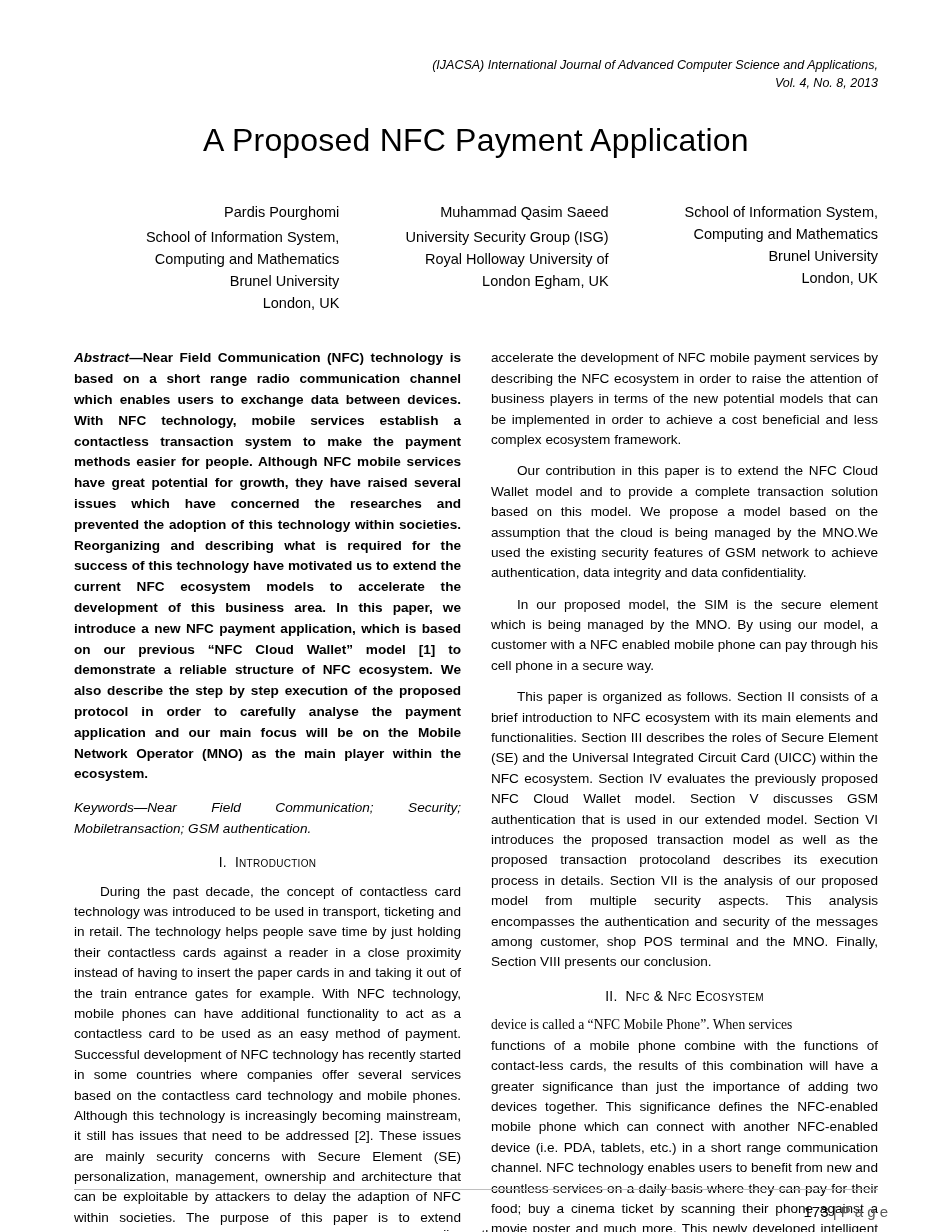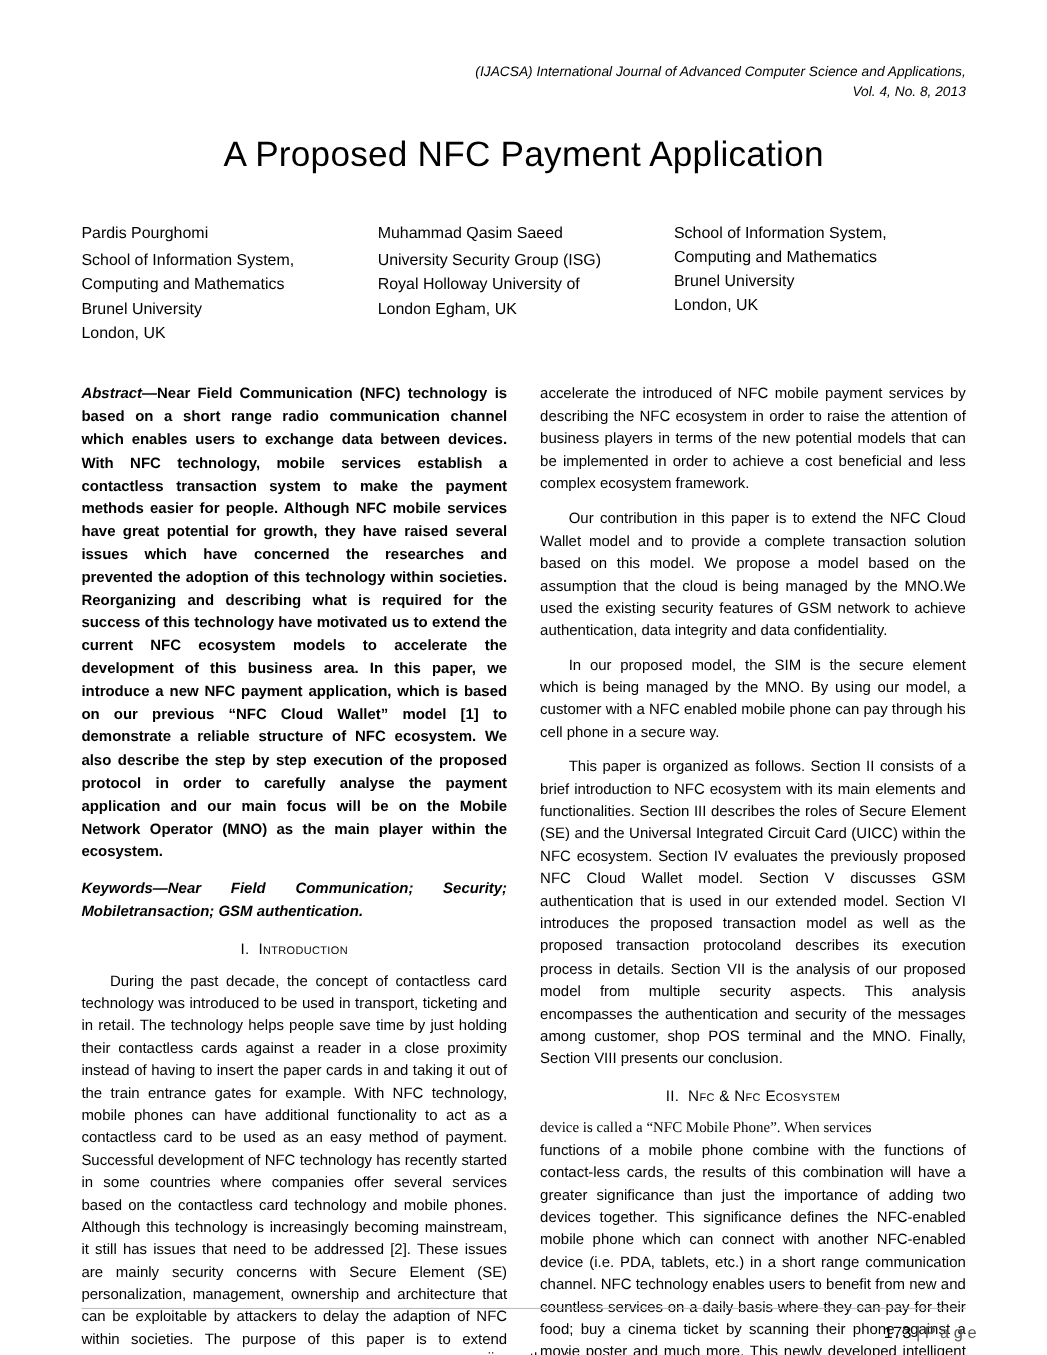--- a/index.html
+++ b/index.html
@@ -40,21 +40,21 @@
     font-weight: normal;
     margin-top: 30px;
     letter-spacing: 0.2px;
   }
 
   
   .authors {
     display: flex;
     justify-content: space-between;
     margin-top: 42px;
-    text-align: left;
+    text-align: right;
   }
   .author {
     width: 33%;
     font-size: 14.5px;
     line-height: 1.52;
   }
   .author .name {
     margin-bottom: 3px;
   }
   .author .aff div { white-space: nowrap; }
@@ -76,21 +76,21 @@
 
   .abstract {
     font-weight: bold;
     text-align: justify;
     line-height: 1.53;
   }
   .abstract .lead {
     font-style: italic;
   }
   .keywords {
-    font-weight: bold;
+    font-weight: normal;
     font-style: italic;
     text-align: justify;
     margin-top: 13px;
     line-height: 1.5;
   }
   .keywords .kw-body { font-style: italic; }
 
   .sec-head {
     text-align: center;
     margin: 14px 0 8px 0;
@@ -184,21 +184,21 @@
       <div class="sec-head">
         <span class="num">I.</span><span>Introduction</span>
       </div>
 
       <p class="indent">During the past decade, the concept of contactless card technology was introduced to be used in transport, ticketing and in retail. The technology helps people save time by just holding their contactless cards against a reader in a close proximity instead of having to insert the paper cards in and taking it out of the train entrance gates for example. With NFC technology, mobile phones can have additional functionality to act as a contactless card to be used as an easy method of payment. Successful development of NFC technology has recently started in some countries where companies offer several services based on the contactless card technology and mobile phones. Although this technology is increasingly becoming mainstream, it still has issues that need to be addressed [2]. These issues are mainly security concerns with Secure Element (SE) personalization, management, ownership and architecture that can be exploitable by attackers to delay the adaption of NFC within societies. The purpose of this paper is to extend Pourghomi’s[1] - this model will be referred as “NFC Cloud Wallet” in this and our future papers - by proposing a complete transaction mechanism based on NFC and GSM networks.</p>
 
     </div>
 
     <div class="col">
 
-      <p>accelerate the introduced of NFC mobile payment services by describing the NFC ecosystem in order to raise the attention of business players in terms of the new potential models that can be implemented in order to achieve a cost beneficial and less complex ecosystem framework.</p>
+      <p>accelerate the development of NFC mobile payment services by describing the NFC ecosystem in order to raise the attention of business players in terms of the new potential models that can be implemented in order to achieve a cost beneficial and less complex ecosystem framework.</p>
       <p class="indent">Our contribution in this paper is to extend the NFC Cloud Wallet model and to provide a complete transaction solution based on this model. We propose a model based on the assumption that the cloud is being managed by the MNO.We used the existing security features of GSM network to achieve authentication, data integrity and data confidentiality.</p>
       <p class="indent">In our proposed model, the SIM is the secure element which is being managed by the MNO. By using our model, a customer with a NFC enabled mobile phone can pay through his cell phone in a secure way.</p>
       <p class="indent">This paper is organized as follows. Section II consists of a brief introduction to NFC ecosystem with its main elements and functionalities. Section III describes the roles of Secure Element (SE) and the Universal Integrated Circuit Card (UICC) within the NFC ecosystem. Section IV evaluates the previously proposed NFC Cloud Wallet model. Section V discusses GSM authentication that is used in our extended model. Section VI introduces the proposed transaction model as well as the proposed transaction protocoland describes its execution process in details. Section VII is the analysis of our proposed model from multiple security aspects. This analysis encompasses the authentication and security of the messages among customer, shop POS terminal and the MNO. Finally, Section VIII presents our conclusion.</p>
 
       <div class="sec-head">
         <span class="num">II.</span><span>Nfc &amp; Nfc Ecosystem</span>
       </div>
 
       <p class="serif" style="margin-bottom:0">device is called a “NFC Mobile Phone”. When services</p>
       <p>functions of a mobile phone combine with the functions of contact-less cards, the results of this combination will have a greater significance than just the importance of adding two devices together. This significance defines the NFC-enabled mobile phone which can connect with another NFC-enabled device (i.e. PDA, tablets, etc.) in a short range communication channel. NFC technology enables users to benefit from new and countless services on a daily basis where they can pay for their food; buy a cinema ticket by scanning their phone against a movie poster and much more. This newly developed intelligent device is proposed as an all-in-one personal device that can be personalized and used in a highly interactive</p>

